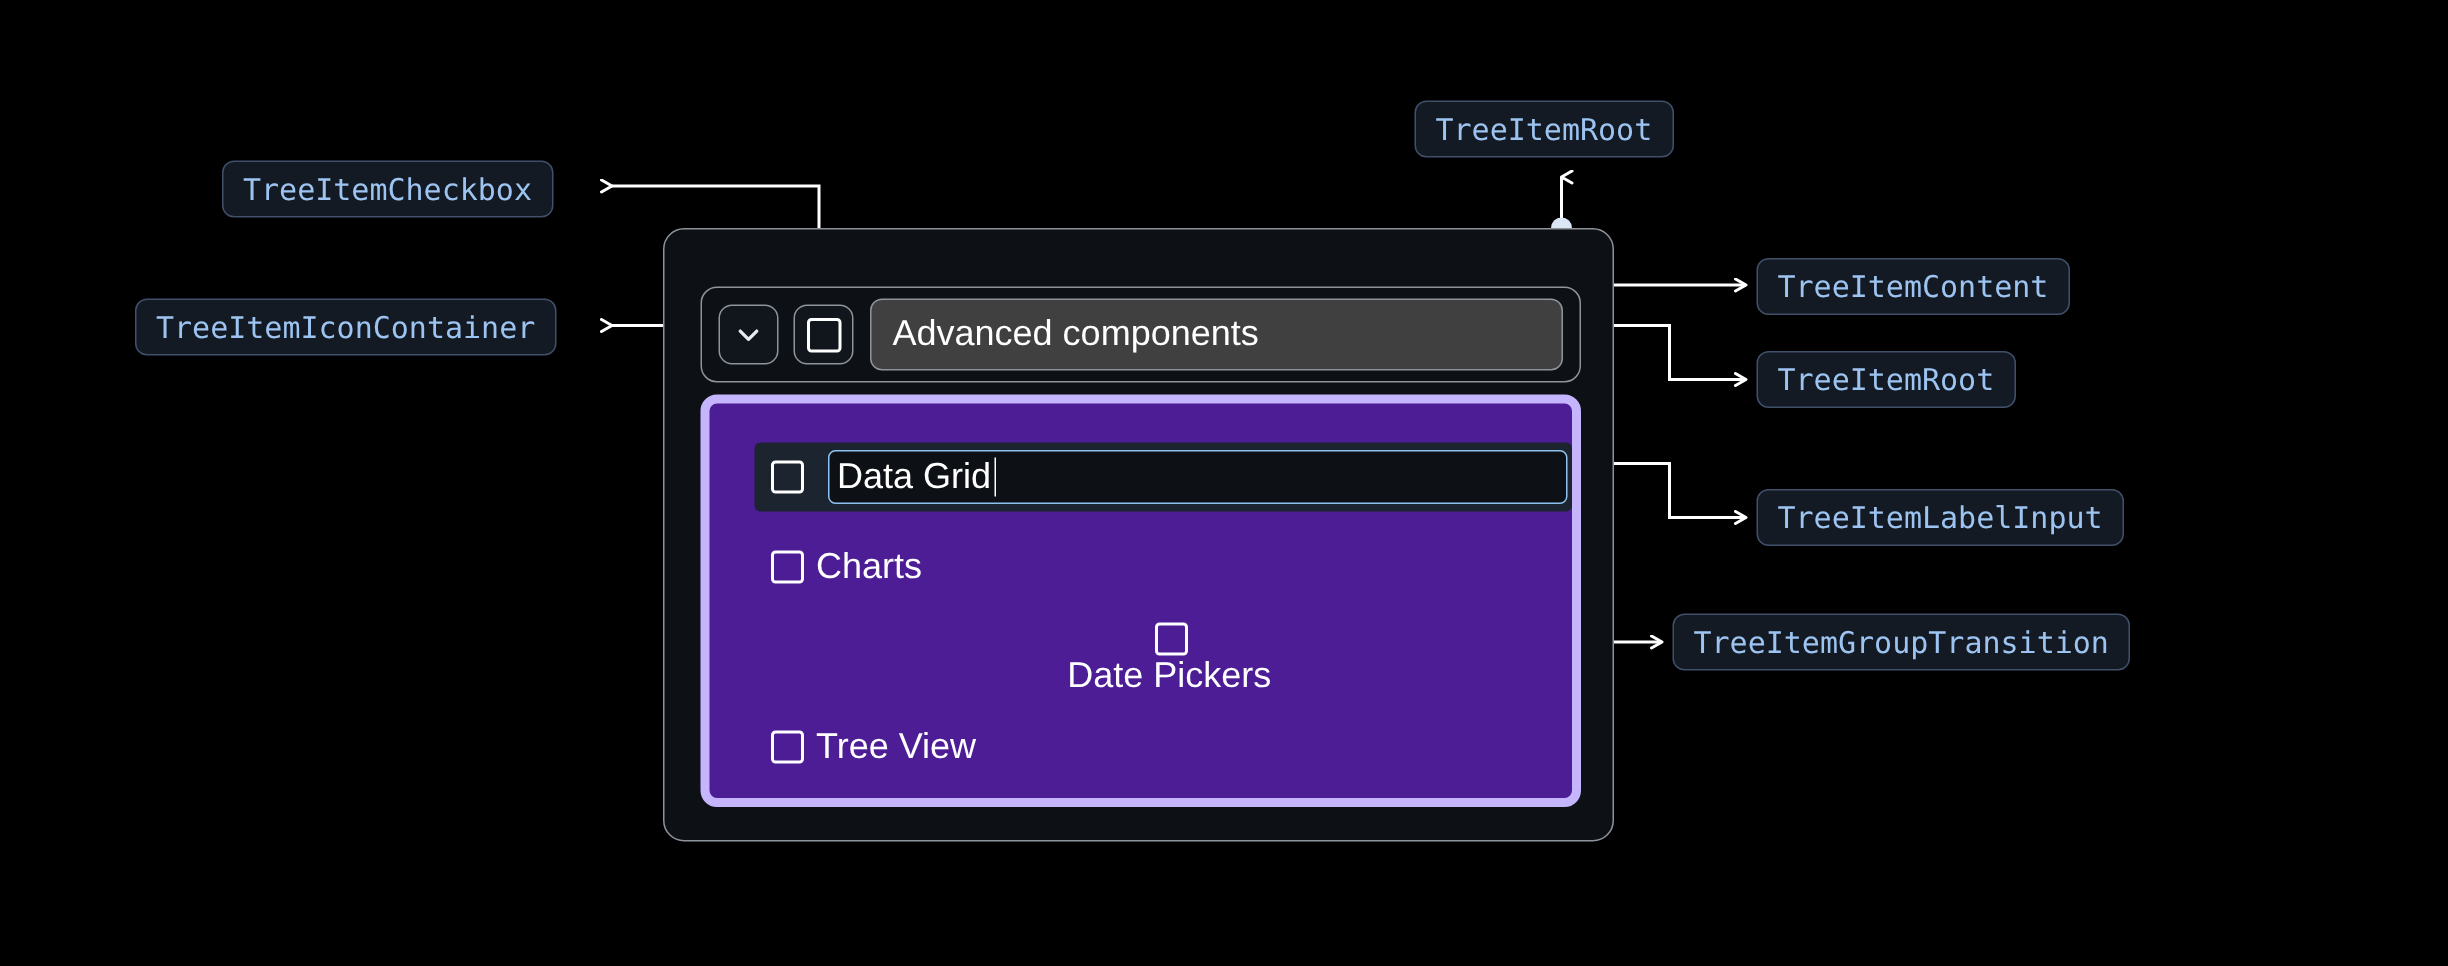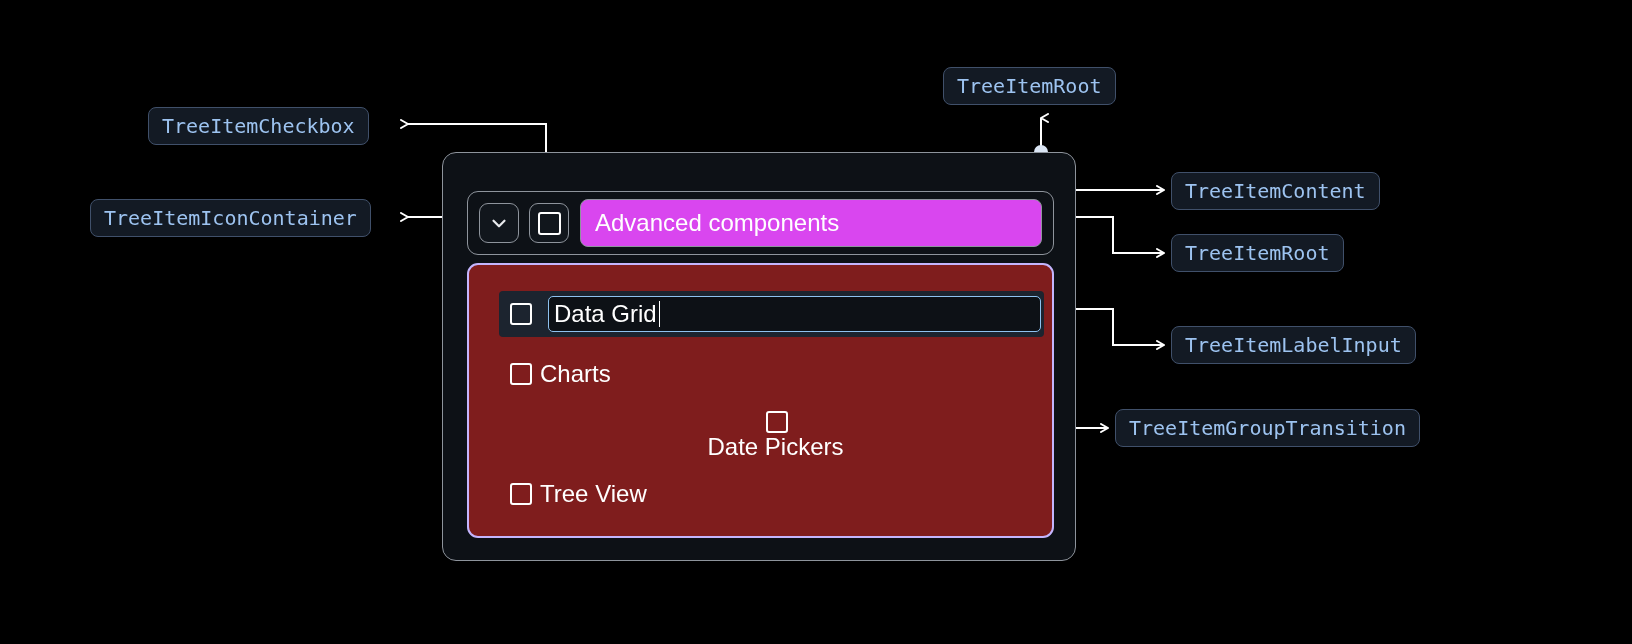--- a/index.html
+++ b/index.html
@@ -105,38 +105,38 @@
     border-radius: 3px;
     background: transparent;
   }
   #tree-label {
     flex: 1;
     margin-left: 11px;
     height: 48px;
     box-sizing: border-box;
     border: 1px solid #8e949c;
     border-radius: 8px;
-    background: #d946ef;
+    background: #404040;
     display: flex;
     align-items: center;
     padding-left: 14px;
     color: #ffffff;
     font-size: 24px;
   }
 
   #tree-group {
     position: absolute;
     left: 24px;
     top: 110px;
     width: 587px;
     height: 275px;
     box-sizing: border-box;
-    border: 2px solid #c4b5fd;
+    border: 6px solid #c4b5fd;
     border-radius: 11px;
-    background: #7f1d1d;
+    background: #4c1d95;
     overflow: hidden;
     text-align: right;
   }
   .tree-row {
     position: absolute;
     left: 30px;
     width: 545px;
     height: 46px;
     display: flex;
     align-items: center;

